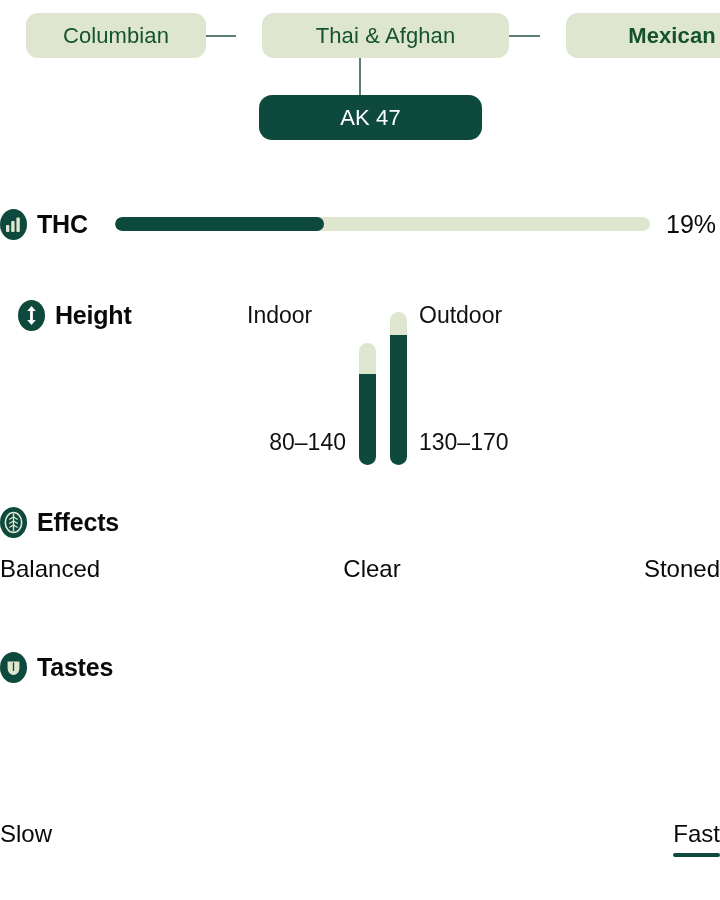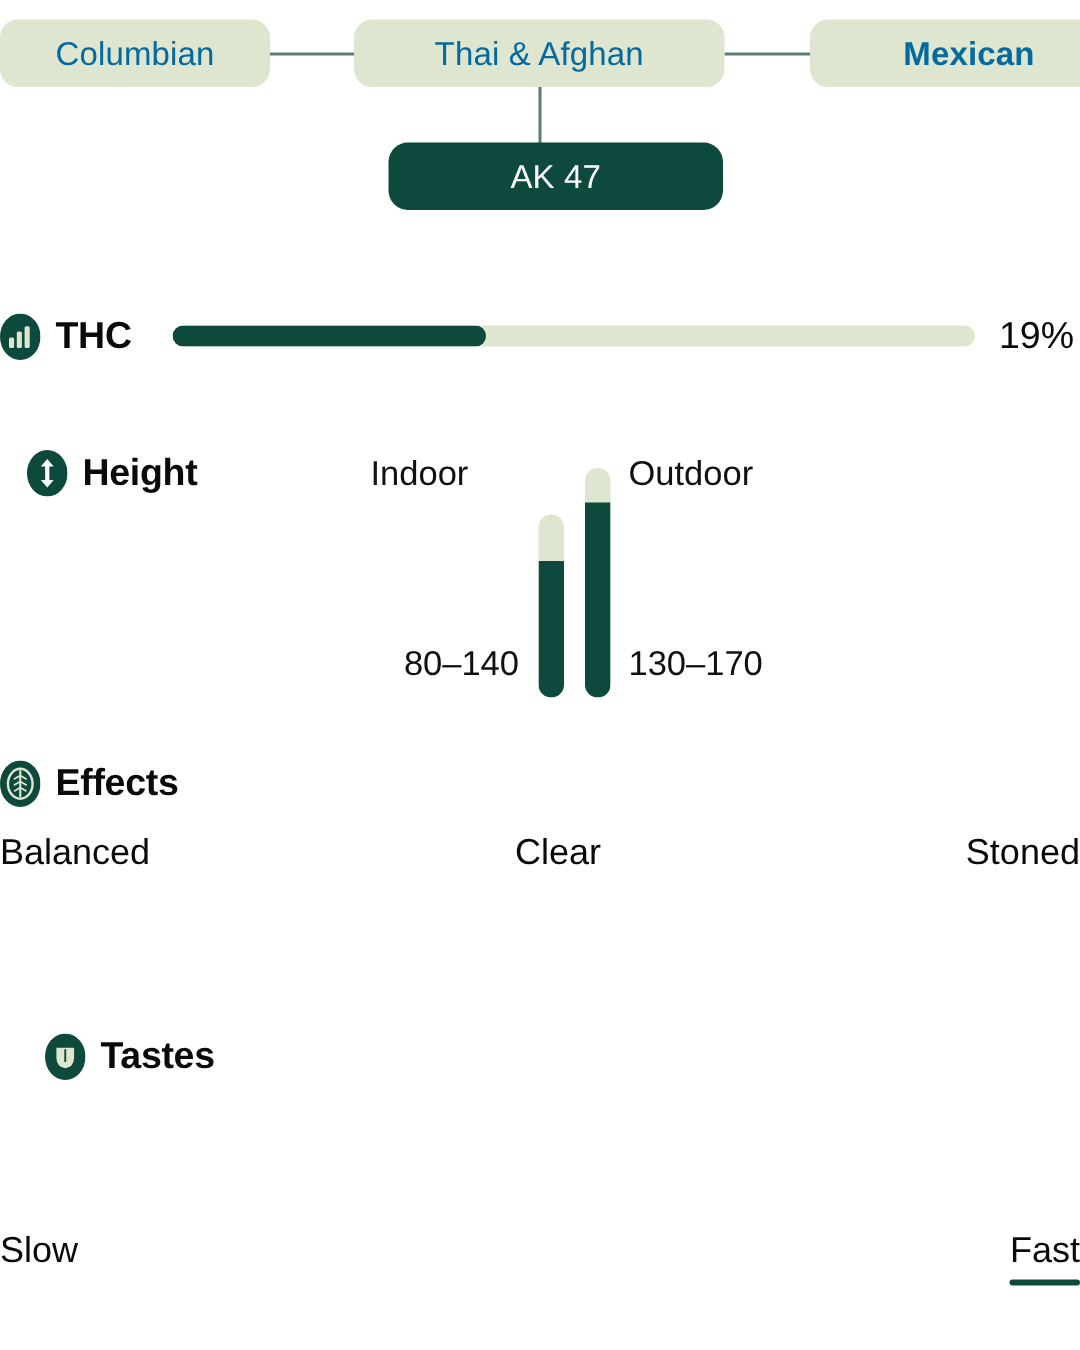--- a/index.html
+++ b/index.html
@@ -31,22 +31,23 @@
     display: flex;
     align-items: center;
     justify-content: center;
     font-size: 22px;
     letter-spacing: 0.1px;
     white-space: nowrap;
   }
 
   .lineage-box.parent {
     background: #dfe6cf;
-    color: #0369a1;
+    color: #14532d;
     top: 13px;
+    margin-left: 26px;
   }
 
   .lineage-box.strain {
     background: #0d4a3d;
     color: #ffffff;
     top: 95px;
     left: 259px;
     width: 223px;
     border-radius: 13px;
   }
@@ -167,21 +168,21 @@
   .height-bar > .fill {
     position: absolute;
     left: 0; right: 0; bottom: 0;
     background: #0d4a3d;
   }
   #bar-indoor  { left: 341px; }
   #bar-outdoor { left: 372px; }
 
   
   #effects    { top: 505px; }
-  #tastes     { top: 687px; padding-left: 30px; }
+  #tastes     { top: 650px; }
   #flowering  { top: 804px; }
 
   .scale-row {
     position: relative;
     display: flex;
     justify-content: space-between;
     align-items: flex-start;
     width: 720px;
     margin-top: 16px;
   }

